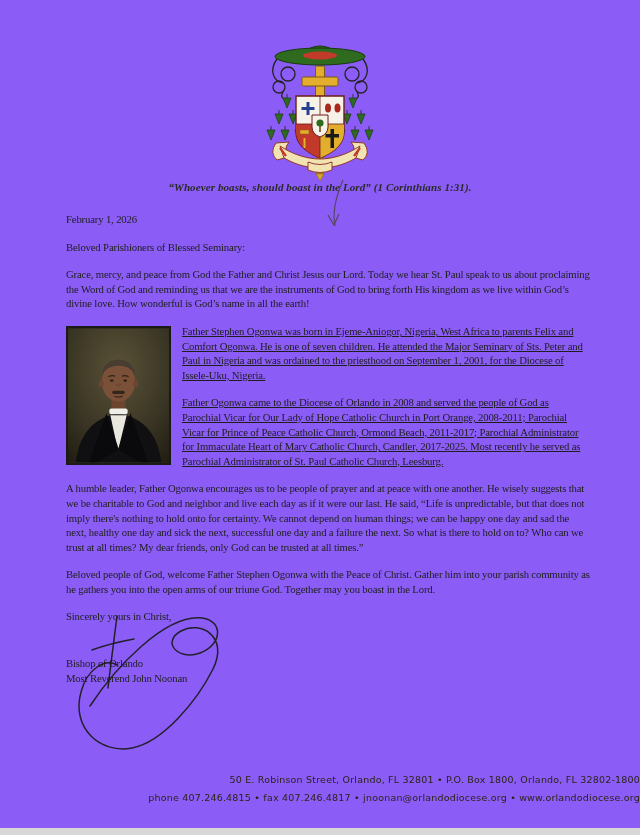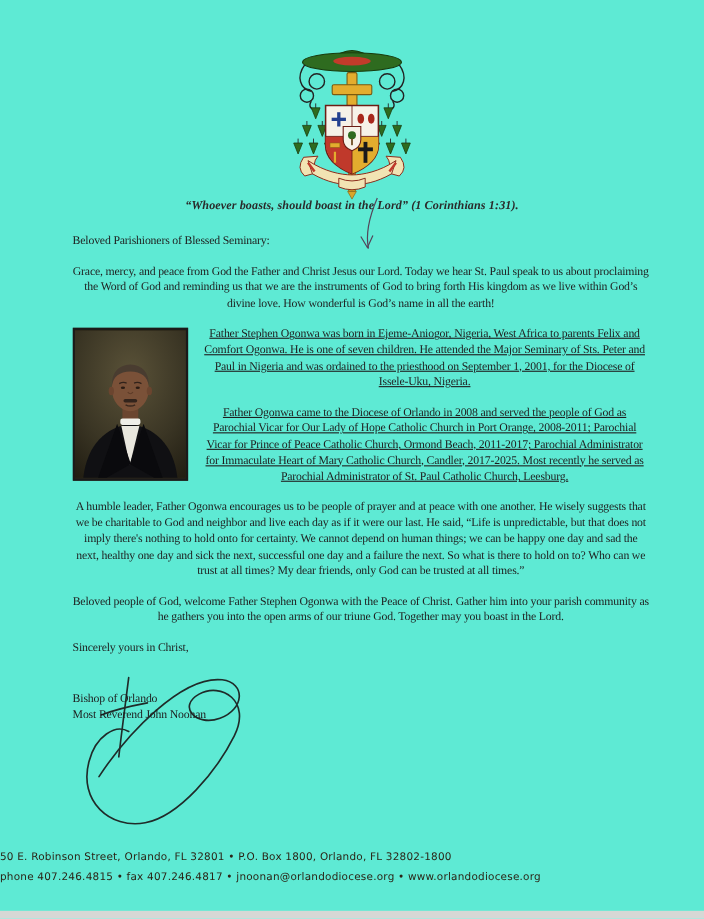--- a/index.html
+++ b/index.html
@@ -1,42 +1,42 @@
 <!DOCTYPE html>
 <html><head>
 <meta charset="utf-8">
 <style>
   html,body{margin:0;padding:0;background:#e9e9e9;}
-  .page{position:relative;width:640px;height:835px;background:#5eead4;overflow:hidden;
+  .page{position:relative;width:640px;height:835px;background:#8b5cf6;overflow:hidden;
         font-family:"Liberation Serif",serif;color:#1e1e1e;}
   .scan-edge{position:absolute;left:0;bottom:0;width:100%;height:7px;background:#d7d7d5;}
 
   .crest{position:absolute;top:40px;left:50%;transform:translateX(-50%);width:140px;height:142px;}
 
   .quote{position:absolute;top:181px;left:0;width:100%;text-align:center;
          font-style:italic;font-weight:bold;font-size:11px;color:#2a2a2a;letter-spacing:0.1px;}
 
   .content{position:absolute;top:212px;left:66px;width:524px;
            font-size:10.7px;line-height:14.6px;letter-spacing:-0.15px;}
-  .content p{margin:0 0 13px 0;text-align:center;}
+  .content p{margin:0 0 13px 0;}
   .date-line{margin-bottom:13px;}
   .salutation{margin-bottom:13px;}
 
   .bio{overflow:hidden;margin-bottom:0;text-decoration:underline;}
   .photo{float:left;width:105px;height:139px;margin:2px 11px 3px 0;
          border:2px solid #1a1a1a;box-sizing:border-box;background:#2c2719;}
   .photo svg{display:block;width:100%;height:100%;}
 
   .closing{margin-bottom:32px;}
   .signer div{line-height:14.5px;}
 
   .signature-ink{position:absolute;left:50px;top:596px;width:200px;height:168px;pointer-events:none;}
   .pen-mark{position:absolute;left:316px;top:176px;width:40px;height:52px;pointer-events:none;}
 
-  .footer{position:absolute;top:771px;left:0;width:100%;text-align:left;
+  .footer{position:absolute;top:771px;left:0;width:100%;text-align:right;
           font-family:"DejaVu Sans",sans-serif;font-size:9.5px;line-height:17.5px;
           color:#2b2416;letter-spacing:0.2px;}
 </style>
 </head>
 <body>
 
 <div class="page">
 
   <div class="crest">
     <svg viewBox="0 0 140 142" xmlns="http://www.w3.org/2000/svg">
@@ -127,20 +127,21 @@
   </div>
 
   <svg class="pen-mark" viewBox="0 0 40 52" xmlns="http://www.w3.org/2000/svg">
     <path d="M19,50 C 16,36 21,18 27,4" fill="none" stroke="#54455a" stroke-width="1.1"></path>
     <path d="M12,39 L18,49 L23,38" fill="none" stroke="#54455a" stroke-width="1.1"></path>
   </svg>
 
   <div class="quote">“Whoever boasts, should boast in the Lord” (1 Corinthians 1:31).</div>
 
   <div class="content">
+    <div class="date-line">February 1, 2026</div>
     <div class="salutation">Beloved Parishioners of Blessed Seminary:</div>
 
     <p>Grace, mercy, and peace from God the Father and Christ Jesus our Lord. Today we hear St. Paul speak to us about proclaiming the Word of God and reminding us that we are the instruments of God to bring forth His kingdom as we live within God’s divine love. How wonderful is God’s name in all the earth!</p>
 
     <div class="bio">
       <div class="photo">
         <svg viewBox="0 0 105 139" xmlns="http://www.w3.org/2000/svg">
           <defs>
             <radialGradient id="pbg" cx="50%" cy="30%" r="85%">
               <stop offset="0%" stop-color="#5a5238"></stop>

